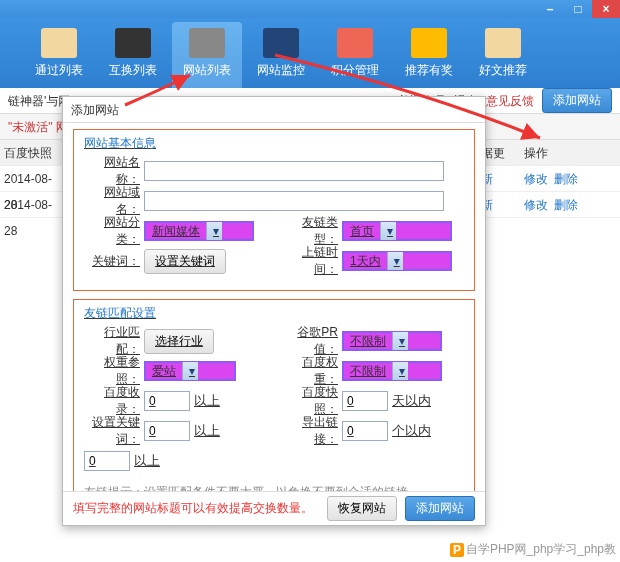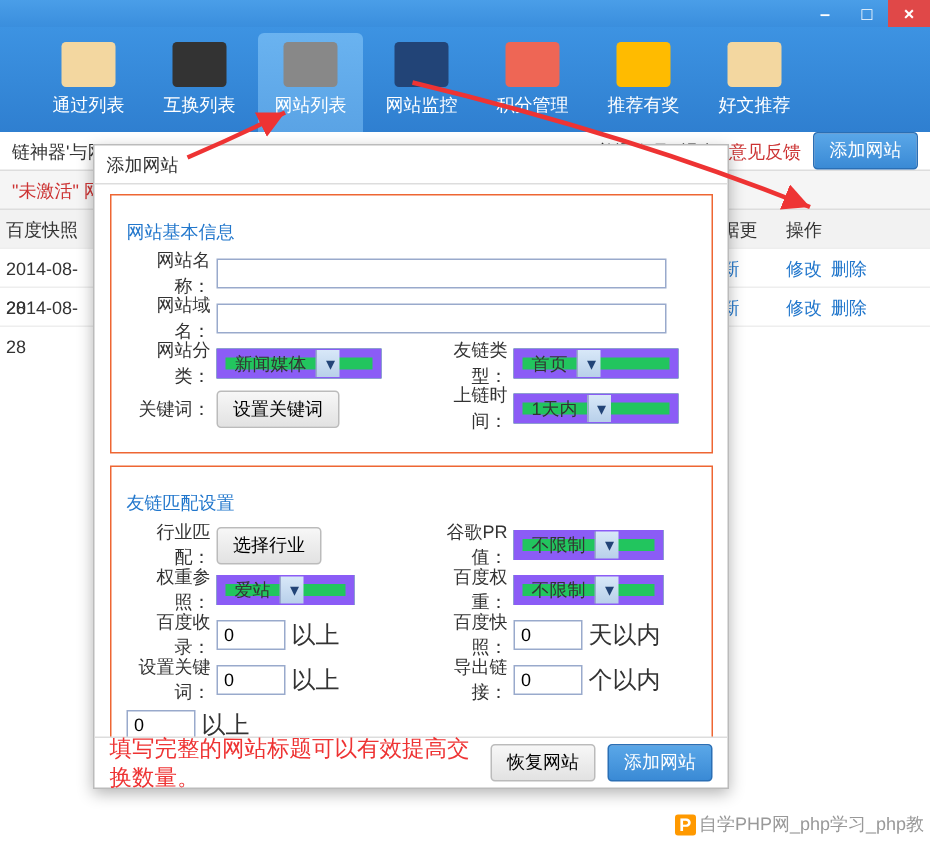--- a/index.html
+++ b/index.html
@@ -22,39 +22,39 @@
 .thead { background: #f2f2f2; font-weight: normal; }
 .thead > div, .trow > div { padding: 0 4px; }
 .c-date { width: 65px; }
 .c-time { width: 400px; }
 .c-upd { width: 55px; }
 .c-upd a, .c-op a { color: #2277cc; text-decoration: none; margin-right: 6px; }
 .c-op { width: 80px; }
 .dialog { position: absolute; left: 62px; top: 96px; width: 424px; height: 430px; background: #fff; border: 1px solid #bbb; box-shadow: 0 3px 10px rgba(0,0,0,0.3); display: flex; flex-direction: column; }
 .dialog-title { height: 26px; line-height: 26px; padding: 0 8px; border-bottom: 1px solid #ddd; font-size: 12px; }
 .dialog-body { flex: 1; padding: 6px 10px; overflow: auto; }
-.section { border: 1px solid #e63; padding: 16px 10px 10px; margin-bottom: 8px; }
+.section { border: 1px solid #e63; padding: 5px 10px 10px; margin-bottom: 8px; text-decoration: underline; }
 .section-title { color: #2277cc; font-size: 12px; margin-bottom: 8px; }
 .frow { display: flex; align-items: center; margin-bottom: 8px; height: 22px; }
 .frow label { width: 60px; text-align: right; padding-right: 4px; font-size: 12px; }
 .frow input[type=text] { border: 1px solid #9ac; height: 20px; padding: 0 4px; font-size: 12px; }
 .frow input.long { width: 300px; }
 .frow input.num { width: 46px; }
-.sel { display: inline-flex; align-items: center; border: 6px solid #8b5cf6; height: 20px; background: #22c55e; }
+.sel { display: inline-flex; align-items: center; border: 2px solid #8b5cf6; height: 20px; background: #d946ef; }
 .sel span { padding: 0 6px; font-size: 12px; }
 .sel .drop { width: 16px; height: 18px; background: linear-gradient(#d8e8f8,#b8d0ea); text-align: center; line-height: 18px; color: #247; border-left: 1px solid #9ac; }
 .twocol { display: flex; gap: 16px; }
 .twocol .col { flex: 1; }
 .tip { color: #888; font-size: 12px; margin-top: 4px; }
 .dialog-footer { border-top: 1px solid #ddd; height: 34px; display: flex; align-items: center; padding: 0 10px; gap: 8px; }
-.dialog-footer .red { color: #e33; font-size: 15px; flex: 1; }
+.dialog-footer .red { color: #e33; font-size: 12px; flex: 1; }
 .annotation-arrow { position: absolute; pointer-events: none; }
 .watermark { position: absolute; right: 4px; bottom: 4px; font-size: 12px; color: #999; display: flex; align-items: center; gap: 2px; }
 .watermark .p { background: #f90; color: #fff; width: 14px; height: 14px; line-height: 14px; text-align: center; font-weight: bold; border-radius: 2px; }
-.suffix { margin-left: 4px; font-size: 16px; }
+.suffix { margin-left: 4px; font-size: 13px; }
 </style>
 </head>
 <body>
 
 <div class="titlebar">
   <span>–</span>
   <span>□</span>
   <span class="close">×</span>
 </div>
 

